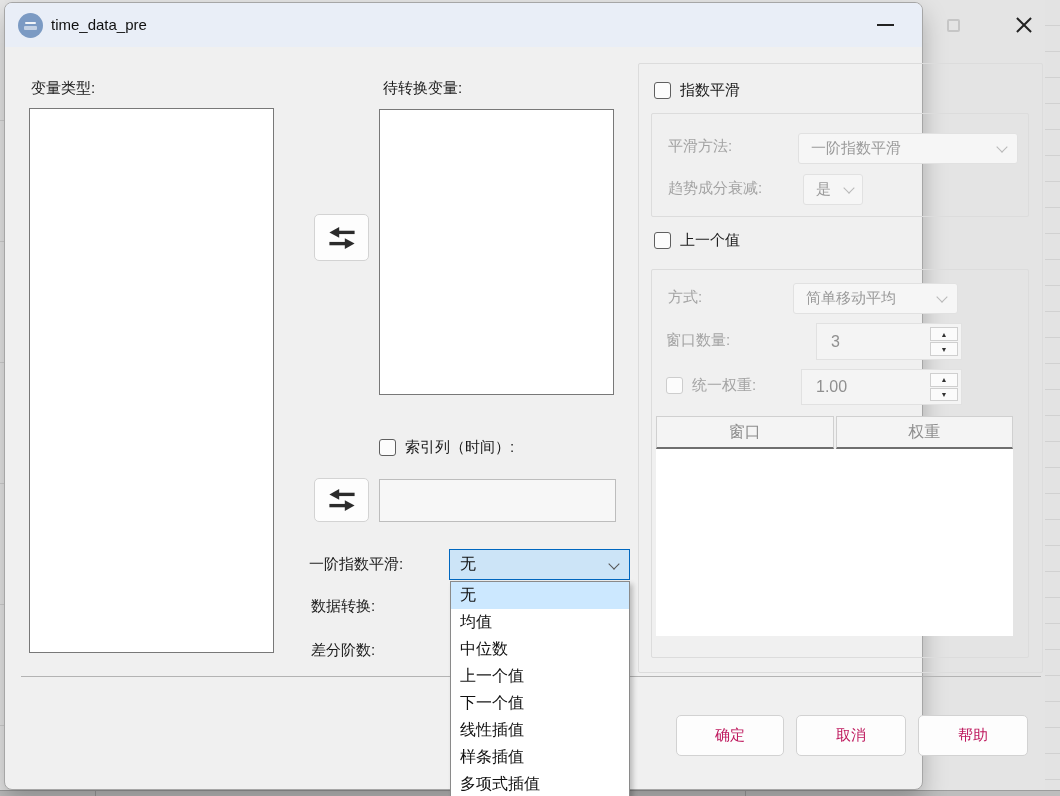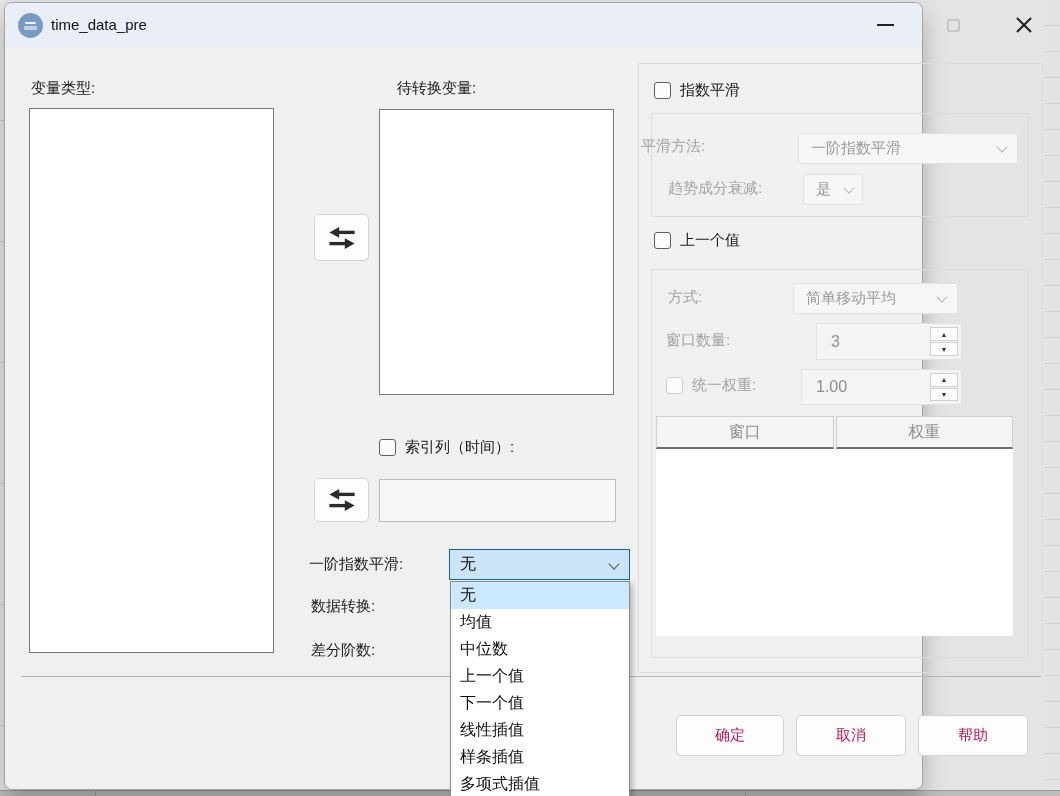--- a/index.html
+++ b/index.html
@@ -136,21 +136,21 @@
       <div class="glyph-close">
           <span></span>
           <span></span>
         </div>
     </div>
   </div>
 
   <div class="lbl" style="left:26px;top:76px">变量类型:</div>
   <div class="listbox" style="left:24px;top:105px;width:245px;height:545px"></div>
 
-  <div class="lbl" style="left:392px;top:76px">待转换变量:</div>
+  <div class="lbl" style="left:378px;top:76px">待转换变量:</div>
   <div class="listbox" style="left:374px;top:106px;width:235px;height:286px"></div>
 
   <div class="xfer-btn" style="left:309px;top:211px;height:47px">
     <svg width="34" height="28" viewBox="0 0 24 20">
       <path d="M21 6 H9" stroke="#2b2b2b" stroke-width="2.4" fill="none"></path>
       <path d="M10 2.2 L3 6 L10 9.8 Z" fill="#2b2b2b"></path>
       <path d="M3 14 H15" stroke="#2b2b2b" stroke-width="2.4" fill="none"></path>
       <path d="M14 10.2 L21 14 L14 17.8 Z" fill="#2b2b2b"></path>
     </svg>
   </div>
@@ -192,21 +192,21 @@
       <div class="dd-item">多项式插值</div>
     </div>
 
   <div class="group" style="left:633px;top:60px;width:405px;height:610px"></div>
 
   <div class="cb" style="left:649px;top:78px">
     <span class="box"></span>
     <span class="txt">指数平滑</span>
   </div>
   <div class="group" style="left:646px;top:110px;width:378px;height:104px"></div>
-  <div class="lbl dis" style="left:636px;top:134px">平滑方法:</div>
+  <div class="lbl dis" style="left:663px;top:134px">平滑方法:</div>
   <div class="drop-dis" style="left:793px;top:130px;width:220px;height:31px">
     <span>一阶指数平滑</span>
     <span class="chev gray"></span>
   </div>
   <div class="lbl dis" style="left:663px;top:176px">趋势成分衰减:</div>
   <div class="drop-dis" style="left:798px;top:171px;width:60px;height:31px">
     <span>是</span>
     <span class="chev gray" style="right:9px"></span>
   </div>
 

